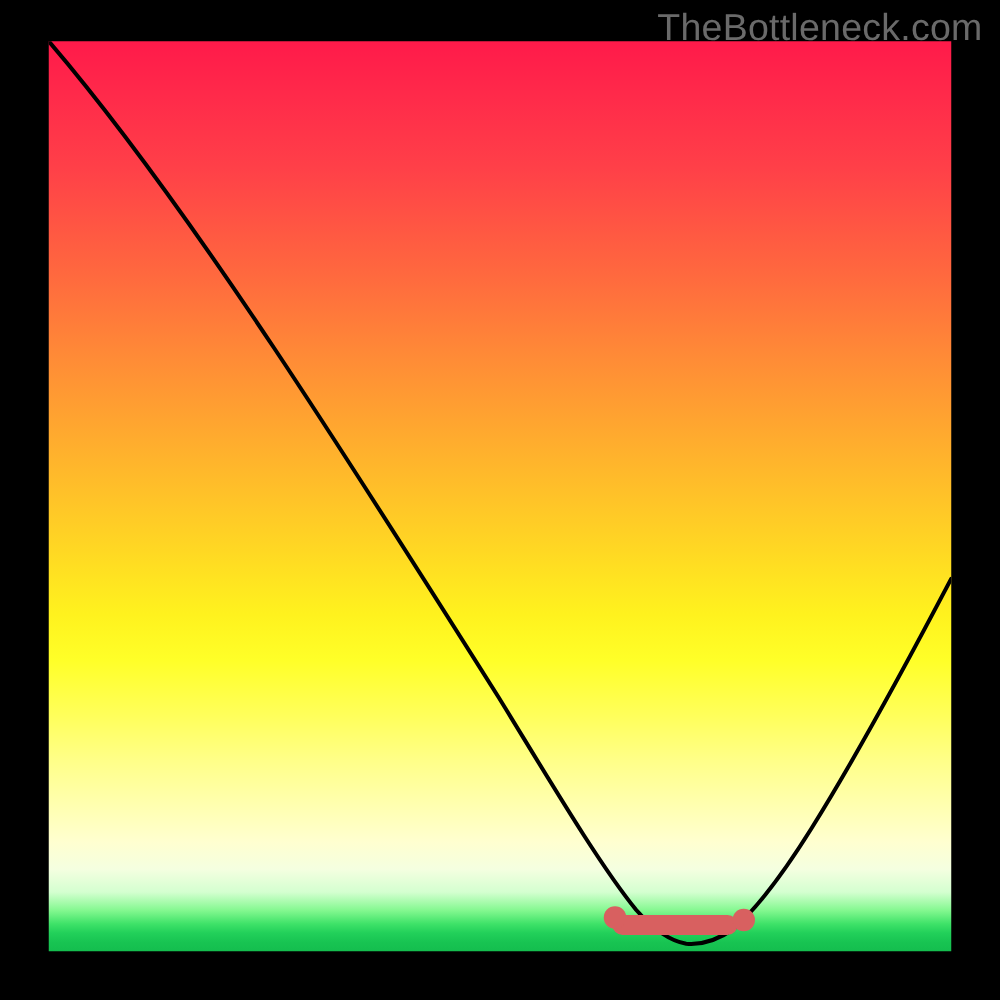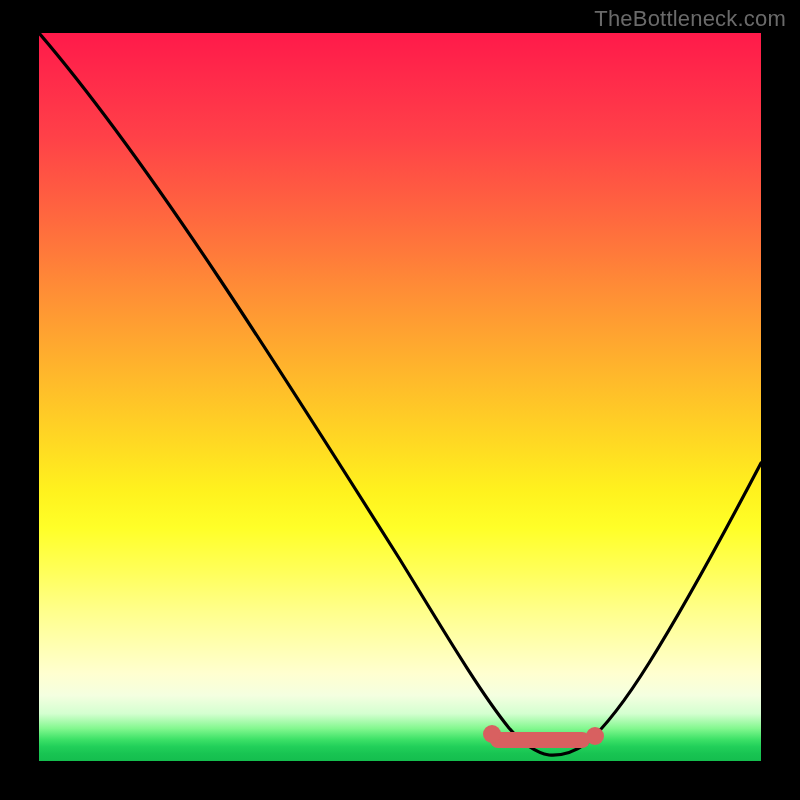--- a/index.html
+++ b/index.html
@@ -9,21 +9,21 @@
     background: #000;
     position: relative;
     overflow: hidden;
     font-family: Arial, sans-serif;
   }
   .watermark {
     position: absolute;
     top: 6px;
     right: 14px;
     color: #6a6a6a;
-    font-size: 22px;
+    font-size: 30px;
     font-weight: 500;
     z-index: 10;
     letter-spacing: 0.2px;
   }
   .plot {
     position: absolute;
     left: 39px;
     top: 33px;
     width: 722px;
     height: 728px;

